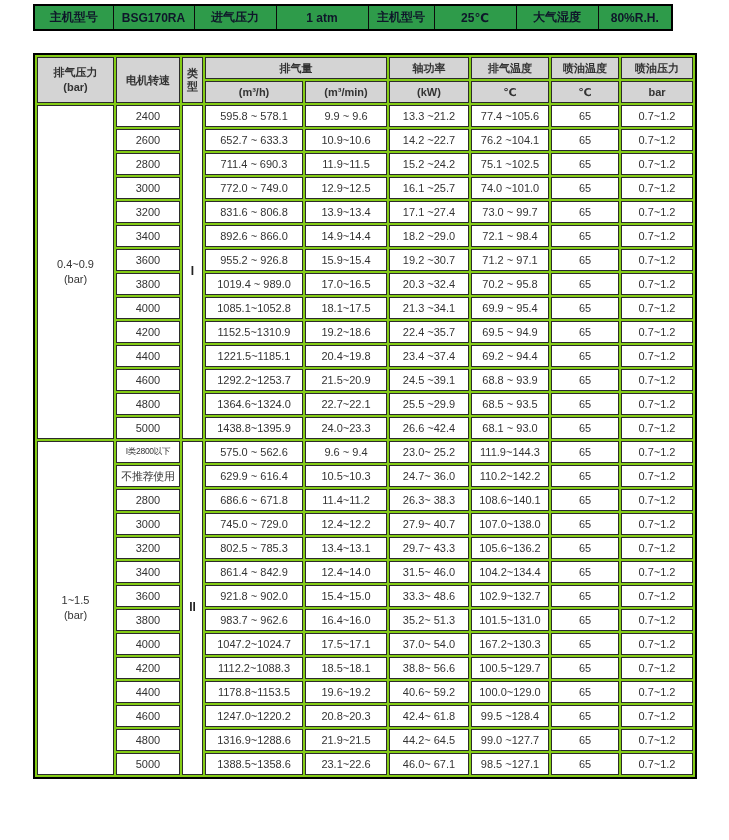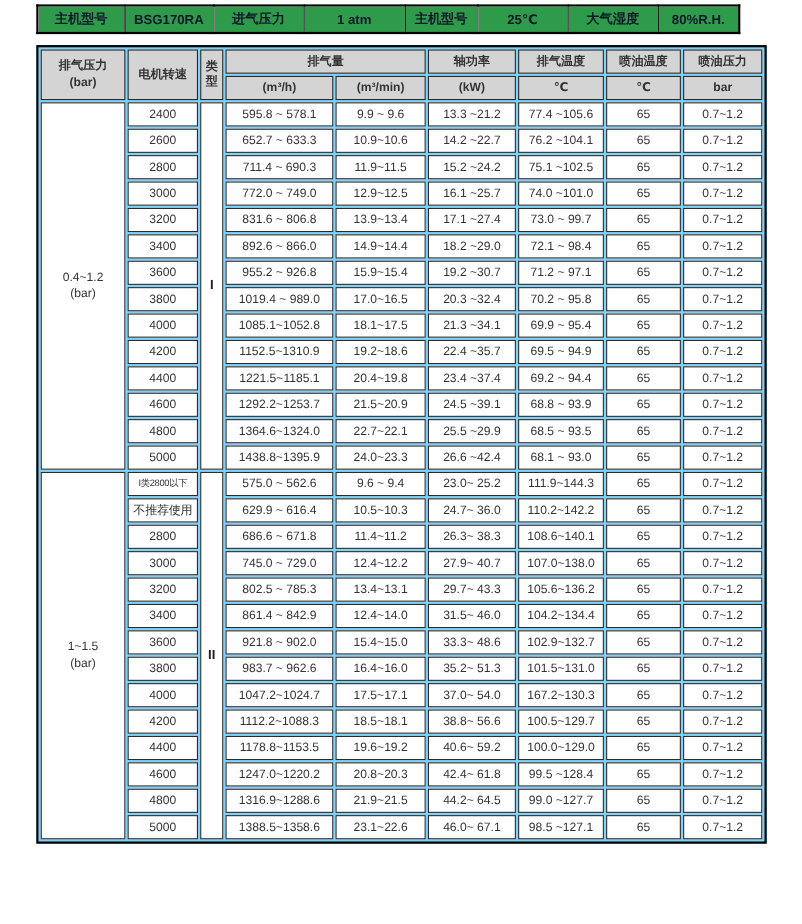--- a/index.html
+++ b/index.html
@@ -24,27 +24,27 @@
     font-size: 12px;
     text-align: center;
     height: 25px;
     border: 1px solid #0c0c0c;
     overflow: hidden;
     white-space: nowrap;
   }
 
   
   table.spec {
-    margin-top: 10px;
+    margin-top: 22px;
     border-collapse: separate;
     border-spacing: 2px;
     width: 640px;
     table-layout: fixed;
     border: 2px solid #000;
-    background: #7dd3fc;
+    background: #84cc16;
   }
   table.spec th, table.spec td {
     border: 1px solid #2b2b2b;
     text-align: center;
     vertical-align: middle;
     font-size: 11px;
     color: #333;
     height: 22px;
     line-height: 1.15;
     overflow: hidden;
@@ -126,21 +126,21 @@
         <th class="hdr">(m³/h)</th>
         <th class="hdr">(m³/min)</th>
         <th class="hdr">(kW)</th>
         <th class="hdr">℃</th>
         <th class="hdr">℃</th>
         <th class="hdr">bar</th>
       </tr>
     </thead>
     <tbody>
         <tr>
-          <th rowspan="14" class="two-line"><span>0.4~1.2</span><br><span>(bar)</span></th>
+          <th rowspan="14" class="two-line"><span>0.4~0.9</span><br><span>(bar)</span></th>
           <td>2400</td>
           <th rowspan="14" class="section-type">I</th>
           <td>595.8 ~ 578.1</td>
           <td>9.9 ~ 9.6</td>
           <td>13.3 ~21.2</td>
           <td>77.4 ~105.6</td>
           <td>65</td>
           <td>0.7~1.2</td>
         </tr>
         <tr>

